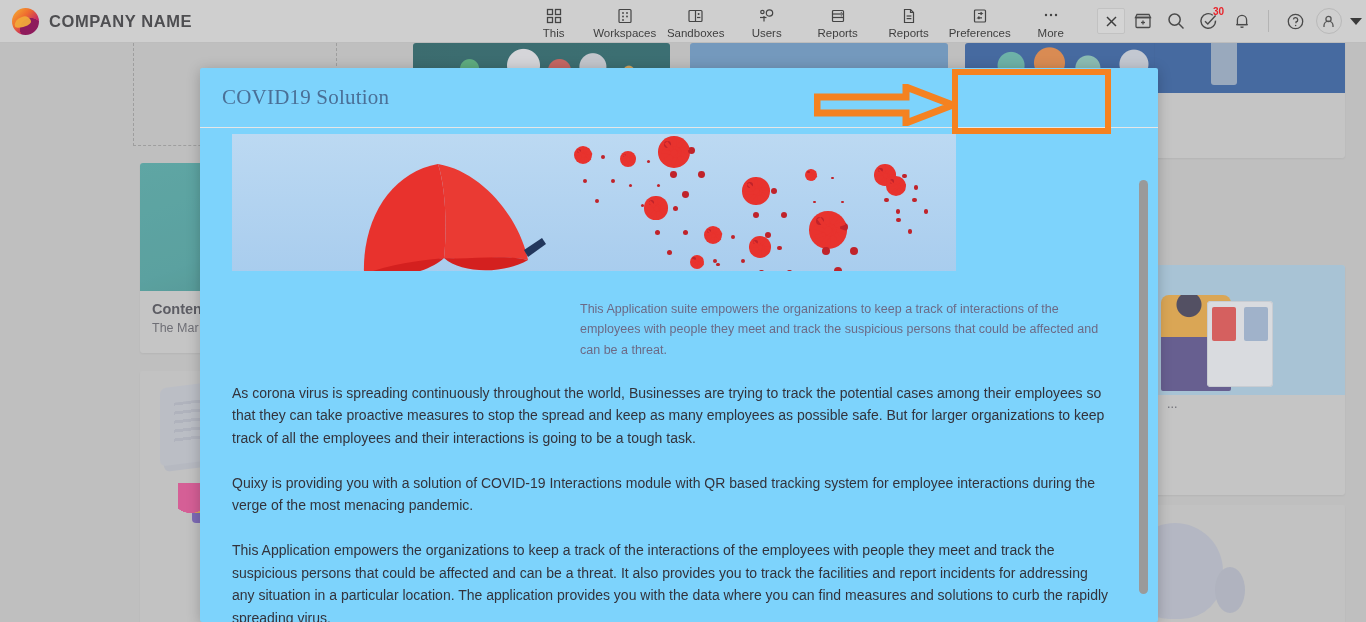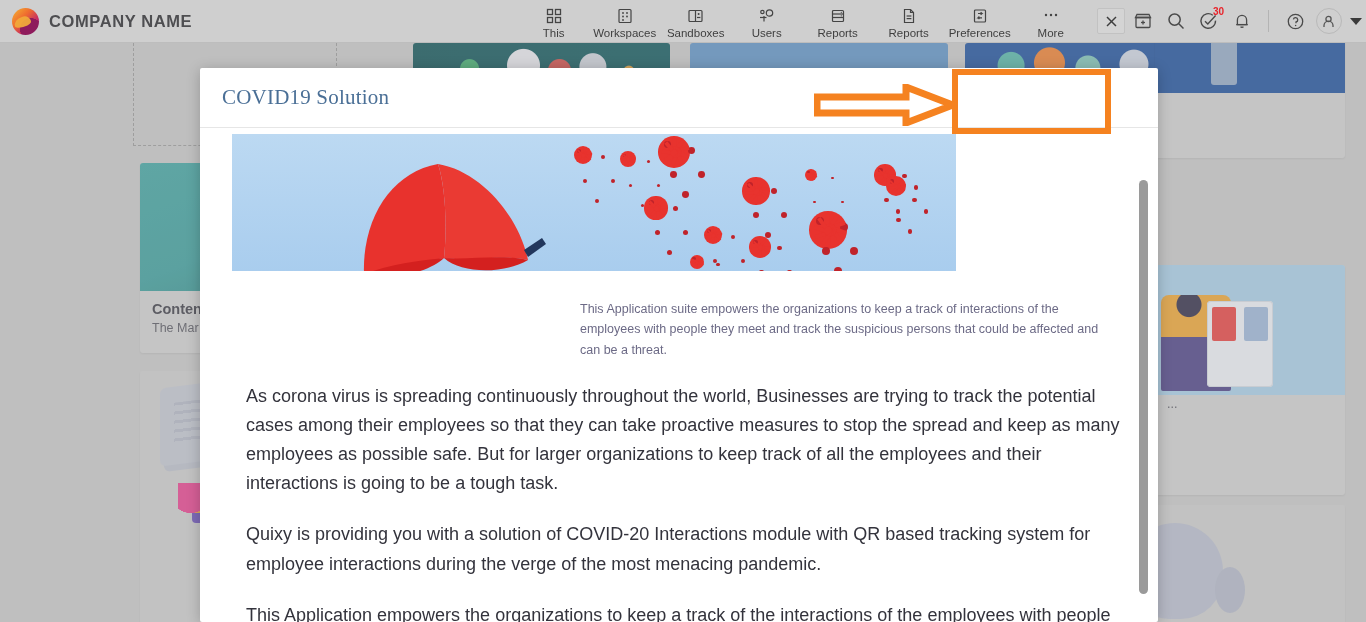--- a/index.html
+++ b/index.html
@@ -168,21 +168,21 @@
     content:""; position:absolute; right:-22px; top:44px; width:30px; height:46px;
     background:#b3b8c9; border-radius:50%;
   }
 
   
   .dimmer { position: absolute; left: 0; top: 43px; width: 1366px; height: 579px; background: rgba(170,170,170,.30); }
 
   
   .modal {
     position: absolute; left: 200px; top: 68px; width: 958px; height: 554px;
-    background: #ffffff; box-shadow: 0 2px 14px rgba(0,0,0,.22); border-radius: 2px;
+    background: #7dd3fc; box-shadow: 0 2px 14px rgba(0,0,0,.22); border-radius: 2px;
     display: flex; flex-direction: column; overflow: hidden;
   }
   .modal-head {
     height: 60px; flex: none; display: flex; align-items: center;
     border-bottom: 1px solid #e6e6e6; padding: 0 14px 0 22px; position: relative;
   }
   .modal-title {
     font-family: "Liberation Serif", serif; font-size: 21px; color: #4a6f96; letter-spacing: .2px;
   }
   .head-actions { margin-left: auto; display: flex; align-items: center; gap: 8px; }
@@ -225,21 +225,21 @@
     content:""; position:absolute; left:18%; top:16%; width:22%; height:22%;
     background:#c0232a; border-radius:50%;
     box-shadow: 24px 6px 0 #c0232a, 6px 30px 0 #c0232a, 34px 30px 0 #c0232a, 18px 50px 0 #c0232a;
   }
 
   .quote-block {
     margin: 28px 0 5px auto; width: 530px; margin-right: 48px;
     font-size: 12.5px; line-height: 1.62; color: #6c6a86; text-align: left;
   }
   .para {
-    margin: 22px 32px 0 46px; font-size: 18px; line-height: 1.62; color: #33333c;
+    margin: 22px 32px 0 32px; font-size: 14px; line-height: 1.62; color: #33333c;
     max-width: 880px;
   }
 
   
   .mscroll-track { position: absolute; right: 10px; top: 0; width: 9px; height: 100%; }
   .mscroll-thumb {
     position: absolute; right: 0; top: 52px; width: 9px; height: 414px;
     background: #9a9a9a; border-radius: 5px; cursor: pointer;
   }
 
@@ -603,21 +603,21 @@
             <i style="transform:rotate(120deg) translate(-50%,-104%)"></i>
               <i style="transform:rotate(180deg) translate(-50%,-104%)"></i>
             <i style="transform:rotate(240deg) translate(-50%,-104%)"></i>
               <i style="transform:rotate(300deg) translate(-50%,-104%)"></i>
           </div>
         </div>
 
         <div class="quote-block">This Application suite empowers the organizations to keep a track of interactions of the employees with people they meet and track the suspicious persons that could be affected and can be a threat.</div>
 
         <div class="para">As corona virus is spreading continuously throughout the world, Businesses are trying to track the potential cases among their employees so that they can take proactive measures to stop the spread and keep as many employees as possible safe. But for larger organizations to keep track of all the employees and their interactions is going to be a tough task.</div>
-        <div class="para">Quixy is providing you with a solution of COVID-20 Interactions module with QR based tracking system for employee interactions during the verge of the most menacing pandemic.</div>
+        <div class="para">Quixy is providing you with a solution of COVID-19 Interactions module with QR based tracking system for employee interactions during the verge of the most menacing pandemic.</div>
         <div class="para">This Application empowers the organizations to keep a track of the interactions of the employees with people they meet and track the suspicious persons that could be affected and can be a threat. It also provides you to track the facilities and report incidents for addressing any situation in a particular location. The application provides you with the data where you can find measures and solutions to curb the rapidly spreading virus.</div>
       </div>
 
       <div class="mscroll-track">
         <div class="mscroll-thumb"></div>
       </div>
     </div>
   </div>
 
   <div class="anno-box"></div>

